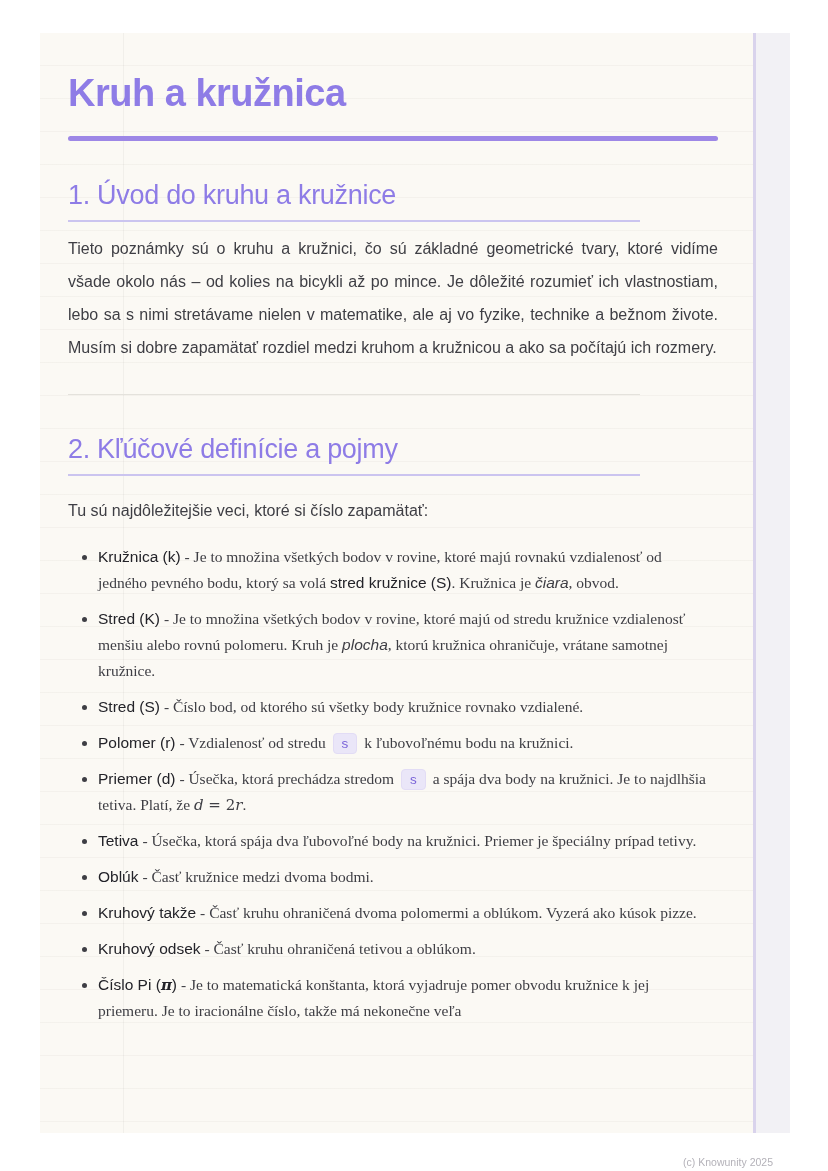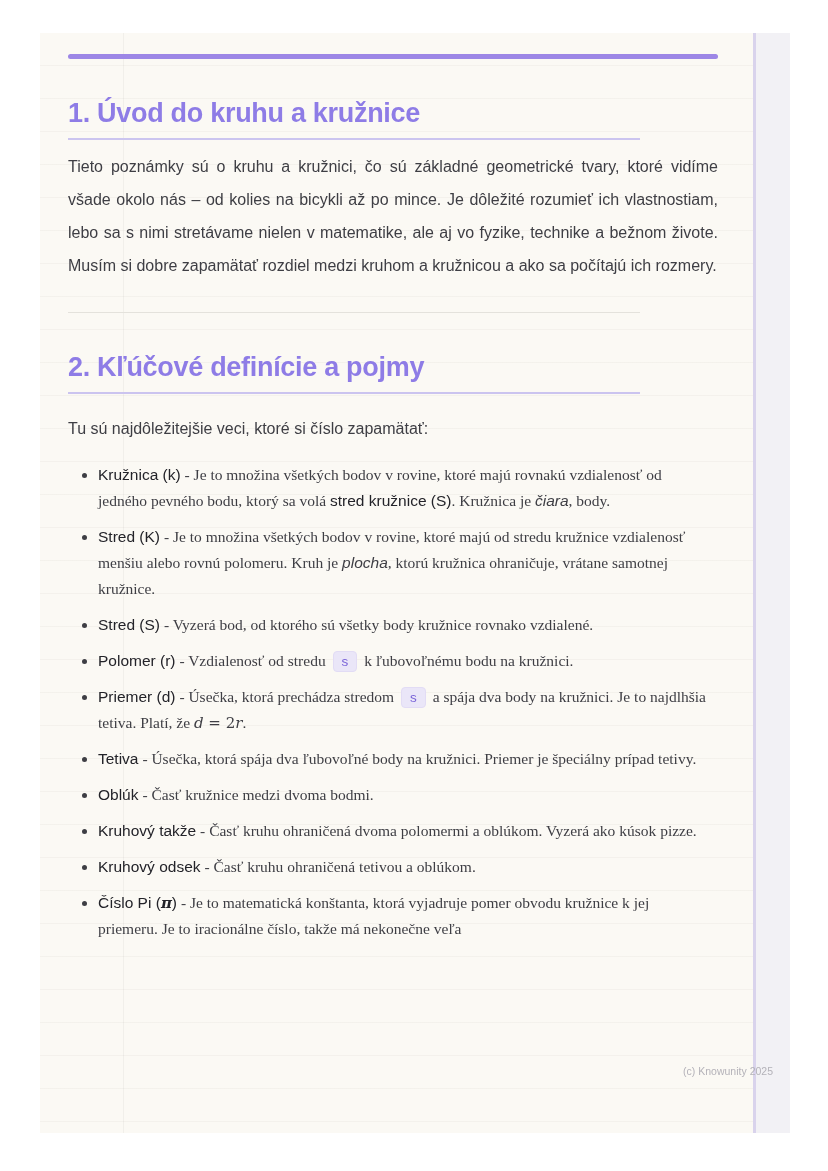--- a/index.html
+++ b/index.html
@@ -66,21 +66,21 @@
     margin-top: 21px;
     width: 650px;
     height: 5px;
     border-radius: 3px;
     background: #9d87e6;
   }
   h2.section-heading {
     margin: 39px 0 0 0;
     font-size: 27px;
     line-height: 31px;
-    font-weight: 700;
+    font-weight: 400;
     letter-spacing: -0.3px;
     color: #8e7ce6;
   }
   .rule-thin {
     margin-top: 9px;
     width: 572px;
     height: 2px;
     background: #cbc4ef;
   }
   p.body-paragraph {
@@ -141,54 +141,55 @@
     border-radius: 4px;
     font-size: 13.5px;
     line-height: 17px;
     padding: 1px 8px;
     margin: 0 3px;
     vertical-align: baseline;
   }
   .page-footer {
     position: absolute;
     right: 55px;
-    top: 1065px;
+    top: 1156px;
     font-size: 10.5px;
     color: #b4b2b9;
     z-index: 2;
   }
 </style>
 </head>
 <body>
 
 <div class="viewport">
   <div class="card">
     <div class="margin-line"></div>
     <div class="edge-strip"></div>
 
     <div class="content">
+      <h1 class="doc-title">Kruh a kružnica</h1>
 
       <div class="rule-thick"></div>
 
       <h2 class="section-heading">1. Úvod do kruhu a kružnice</h2>
       <div class="rule-thin"></div>
 
       <p class="body-paragraph">Tieto poznámky sú o kruhu a kružnici, čo sú základné geometrické tvary, ktoré vidíme všade okolo nás – od kolies na bicykli až po mince. Je dôležité rozumieť ich vlastnostiam, lebo sa s nimi stretávame nielen v matematike, ale aj vo fyzike, technike a bežnom živote. Musím si dobre zapamätať rozdiel medzi kruhom a kružnicou a ako sa počítajú ich rozmery.</p>
 
       <div class="section-divider"></div>
 
       <h2 class="section-heading">2. Kľúčové definície a pojmy</h2>
       <div class="rule-thin"></div>
 
       <p class="list-intro">Tu sú najdôležitejšie veci, ktoré si číslo zapamätať:</p>
 
       <ul class="definitions">
-          <li><span class="seg-bold">Kružnica (k)</span><span class="seg-plain"> - Je to množina všetkých bodov v rovine, ktoré majú rovnakú vzdialenosť od jedného pevného bodu, ktorý sa volá </span><span class="seg-bold">stred kružnice (S)</span><span class="seg-plain">. Kružnica je </span><span class="seg-italic">čiara</span><span class="seg-plain">, body.</span></li>
+          <li><span class="seg-bold">Kružnica (k)</span><span class="seg-plain"> - Je to množina všetkých bodov v rovine, ktoré majú rovnakú vzdialenosť od jedného pevného bodu, ktorý sa volá </span><span class="seg-bold">stred kružnice (S)</span><span class="seg-plain">. Kružnica je </span><span class="seg-italic">čiara</span><span class="seg-plain">, obvod.</span></li>
           <li><span class="seg-bold">Stred (K)</span><span class="seg-plain"> - Je to množina všetkých bodov v rovine, ktoré majú od stredu kružnice vzdialenosť menšiu alebo rovnú polomeru. Kruh je </span><span class="seg-italic">plocha</span><span class="seg-plain">, ktorú kružnica ohraničuje, vrátane samotnej kružnice.</span></li>
-          <li><span class="seg-bold">Stred (S)</span><span class="seg-plain"> - Vyzerá bod, od ktorého sú všetky body kružnice rovnako vzdialené.</span></li>
+          <li><span class="seg-bold">Stred (S)</span><span class="seg-plain"> - Číslo bod, od ktorého sú všetky body kružnice rovnako vzdialené.</span></li>
           <li><span class="seg-bold">Polomer (r)</span><span class="seg-plain"> - Vzdialenosť od stredu </span><span class="seg-badge">s</span><span class="seg-plain"> k ľubovoľnému bodu na kružnici.</span></li>
           <li><span class="seg-bold">Priemer (d)</span><span class="seg-plain"> - Úsečka, ktorá prechádza stredom </span><span class="seg-badge">s</span><span class="seg-plain"> a spája dva body na kružnici. Je to najdlhšia tetiva. Platí, že </span><span class="seg-mi">d</span><span class="seg-mn"> = 2</span><span class="seg-mi">r</span><span class="seg-plain">.</span></li>
           <li><span class="seg-bold">Tetiva</span><span class="seg-plain"> - Úsečka, ktorá spája dva ľubovoľné body na kružnici. Priemer je špeciálny prípad tetivy.</span></li>
           <li><span class="seg-bold">Oblúk</span><span class="seg-plain"> - Časť kružnice medzi dvoma bodmi.</span></li>
           <li><span class="seg-bold">Kruhový takže</span><span class="seg-plain"> - Časť kruhu ohraničená dvoma polomermi a oblúkom. Vyzerá ako kúsok pizze.</span></li>
           <li><span class="seg-bold">Kruhový odsek</span><span class="seg-plain"> - Časť kruhu ohraničená tetivou a oblúkom.</span></li>
           <li><span class="seg-bold">Číslo Pi (</span><span class="seg-bold-mi">π</span><span class="seg-bold">)</span><span class="seg-plain"> - Je to matematická konštanta, ktorá vyjadruje pomer obvodu kružnice k jej priemeru. Je to iracionálne číslo, takže má nekonečne veľa</span></li>
         </ul>
     </div>
   </div>

